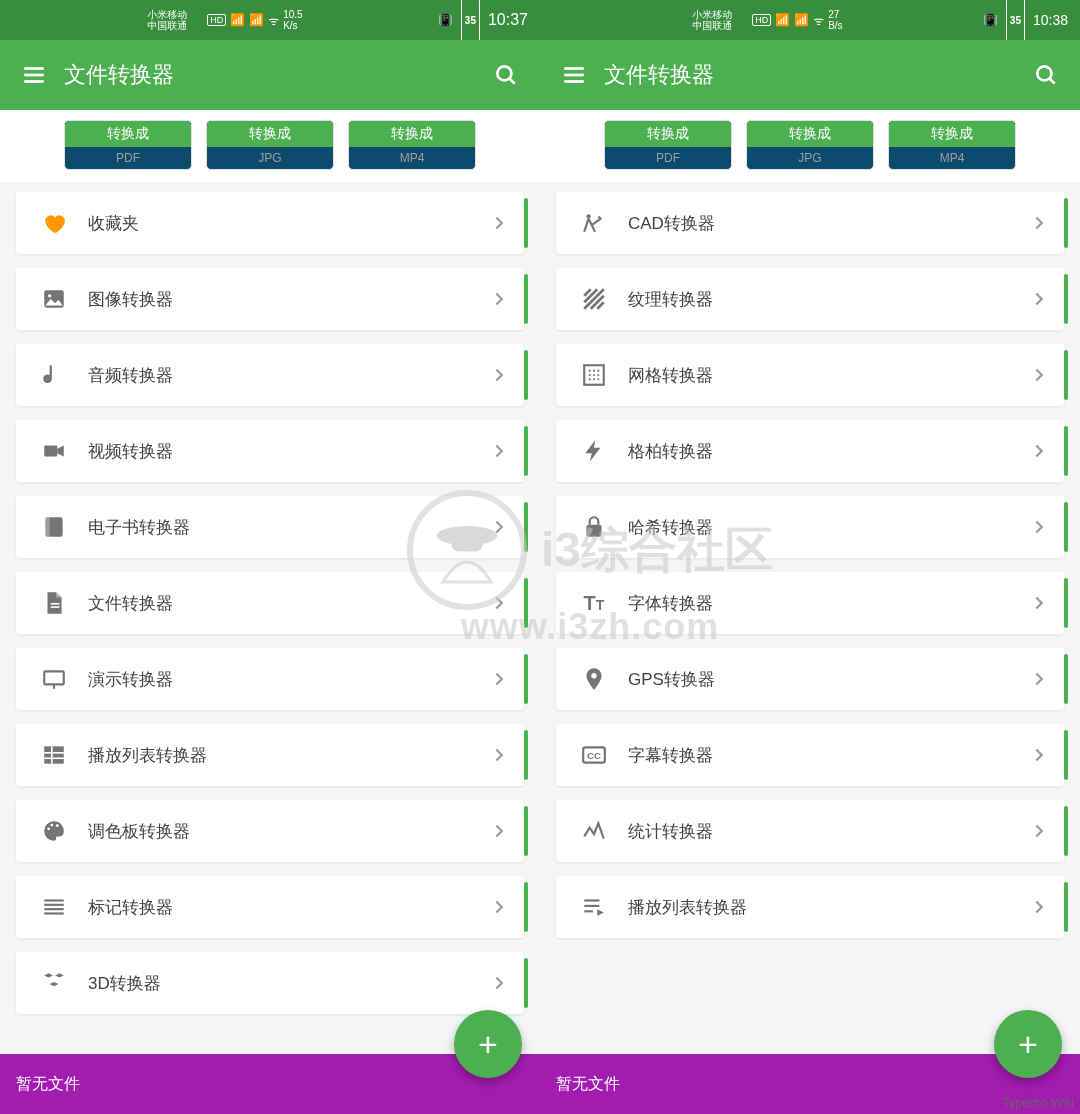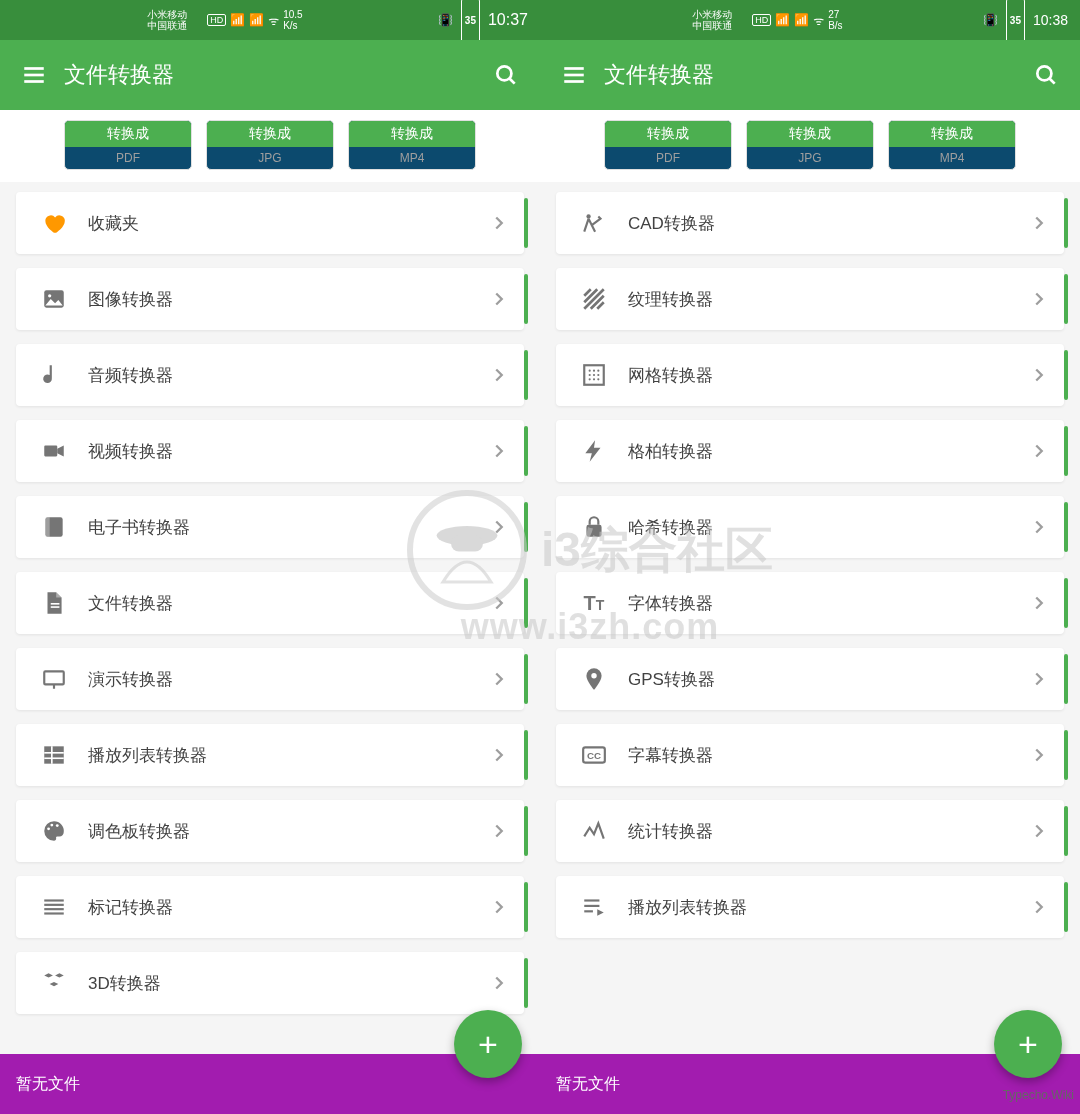--- a/index.html
+++ b/index.html
@@ -141,21 +141,21 @@
       flex-direction:column;
       align-items:center;
       opacity:0.55;
     }
     .wm-row1 { display:flex; align-items:center; gap:14px; }
     .wm-logo {
       width:120px;height:120px;border-radius:50%;
       border:6px solid #ccc; display:flex; align-items:center; justify-content:center;
     }
     .wm-url { font-size:36px; letter-spacing:1px; margin-top:-4px; }
-    .corner { position:absolute; bottom:12px; right:6px; color:#666; font-size:12px; z-index:20; }
+    .corner { position:absolute; bottom:4px; right:6px; color:#666; font-size:12px; z-index:20; }
     svg { display:block; }
   </style>
 </head>
 <body>
 
 <div class="phone">
   <div class="statusbar">
     <div class="status-left">
       <div class="status-left-col">
         <span>小米移动</span>

